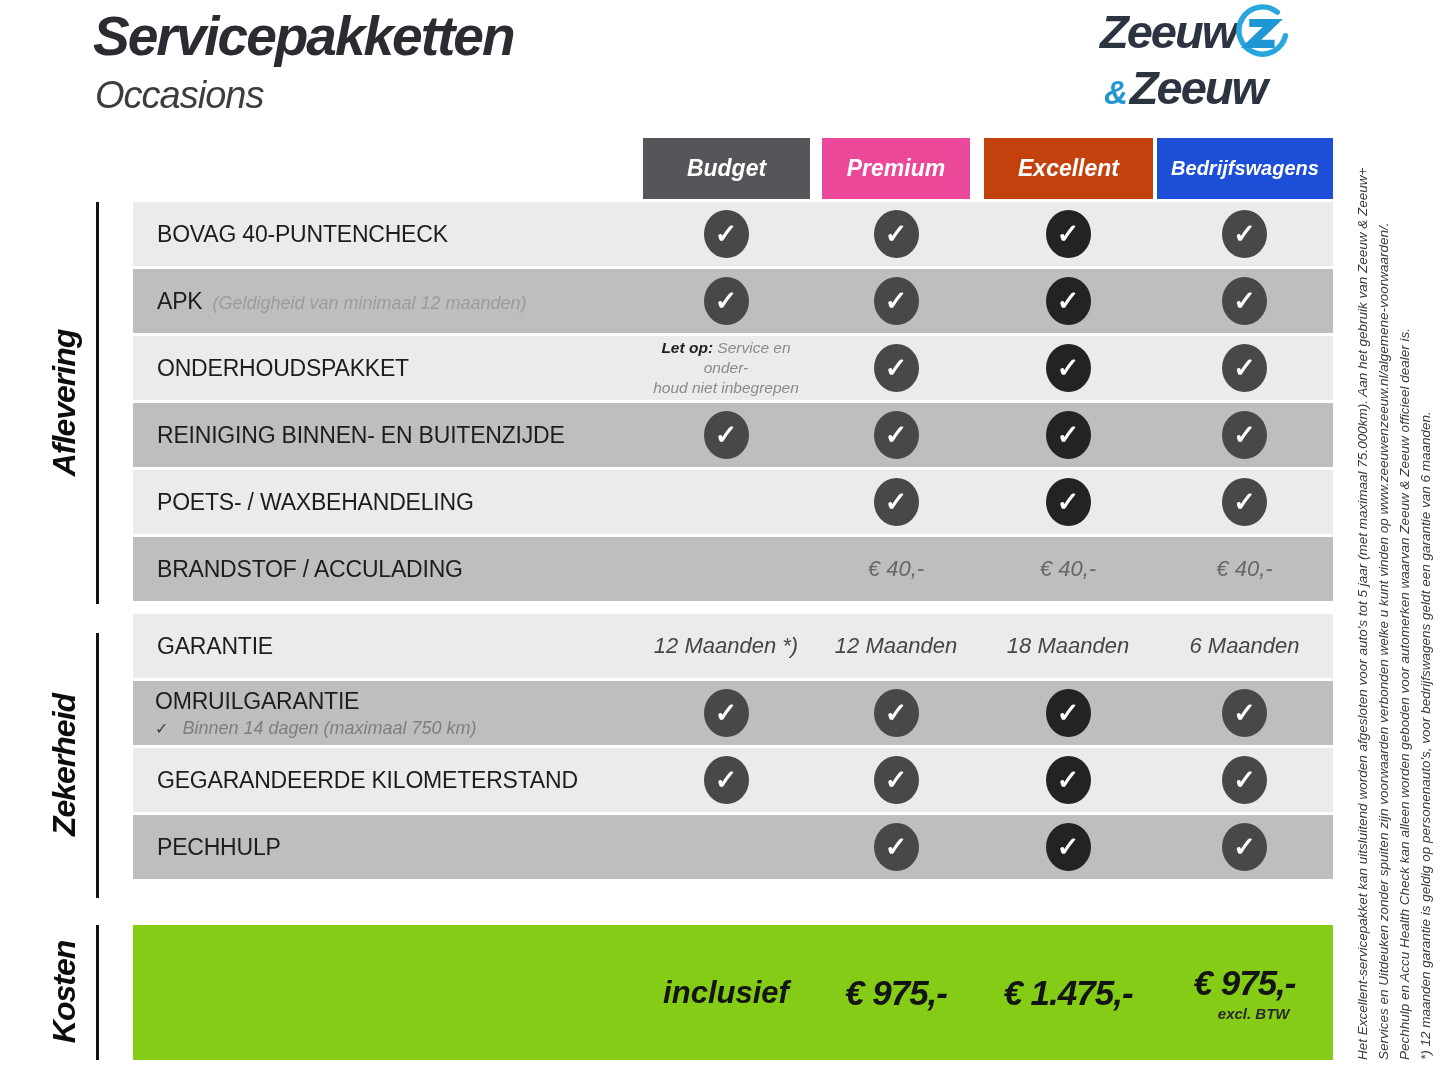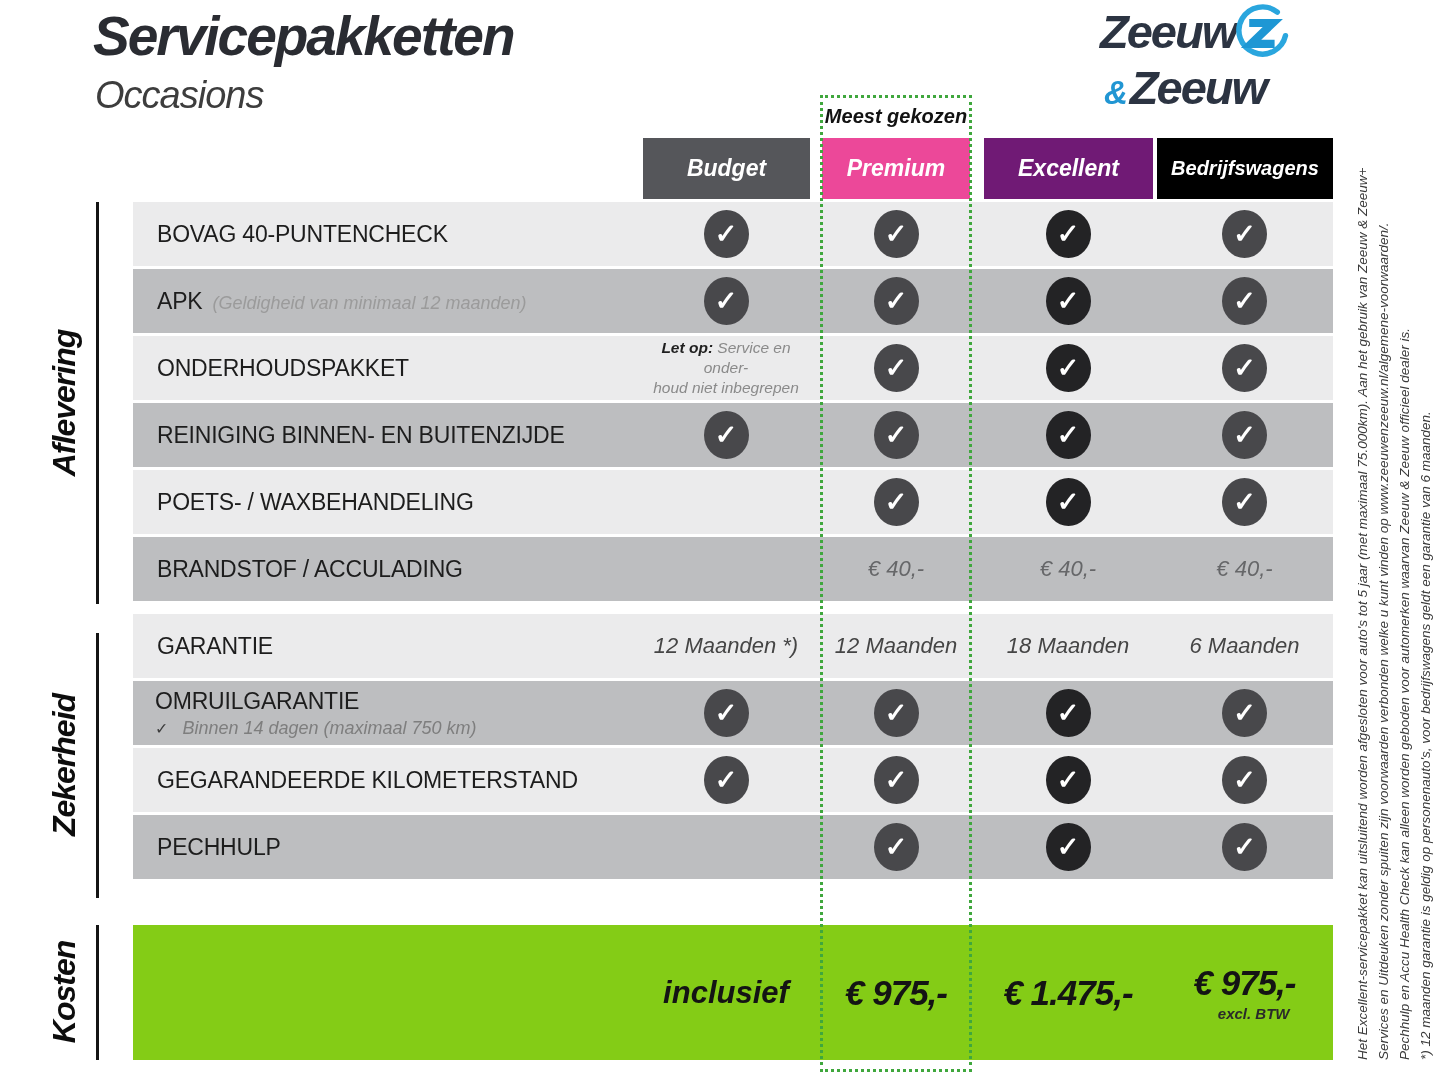--- a/index.html
+++ b/index.html
@@ -17,22 +17,22 @@
   .logo-word{font-size:47px;font-weight:bold;font-style:italic;letter-spacing:-2px;line-height:1;}
   .logo-z{margin-left:-4px;margin-top:-4px;}
   .logo-row2{display:flex;align-items:baseline;margin-top:-2px;margin-left:4px;}
   .logo-amp{color:#2196d3;font-size:33px;font-weight:bold;font-style:italic;margin-right:2px;}
 
   
   .hdr{position:absolute;top:138px;height:61px;display:flex;align-items:center;justify-content:center;
        color:#fff;font-style:italic;font-weight:bold;font-size:23px;}
   .hdr-budget{left:643px;width:167px;background:#55565a;}
   .hdr-premium{left:822px;width:148px;background:#ec4899;}
-  .hdr-excellent{left:984px;width:169px;background:#701a75;}
-  .hdr-bedrijfswagens{left:1157px;width:176px;background:#000000;font-size:20px;}
+  .hdr-excellent{left:984px;width:169px;background:#c2410c;}
+  .hdr-bedrijfswagens{left:1157px;width:176px;background:#1d4ed8;font-size:20px;}
 
   
   .section{position:absolute;left:133px;width:1200px;}
   .sec-aflevering{top:202px;}
   .sec-zekerheid{top:614px;}
   .row{display:grid;grid-template-columns:507px 172px 168px 176px 177px;height:64px;margin-bottom:3px;
        align-items:center;}
   .row.light{background:#ebebec;}
   .row.gray{background:#bdbec0;}
   .lab{padding-left:24px;font-size:23px;color:#1d1d1d;letter-spacing:-0.2px;}
@@ -303,23 +303,20 @@
   <div class="sec-label sl-aflevering">
       <span>Aflevering</span>
     </div>
   <div class="sec-label sl-zekerheid">
       <span>Zekerheid</span>
     </div>
   <div class="sec-label sl-kosten">
       <span>Kosten</span>
     </div>
 
-  <div class="chosen-box">
-    <div class="chosen-label">Meest gekozen</div>
-  </div>
 
   <div class="fineprint">
     <div>Het Excellent-servicepakket kan uitsluitend worden afgesloten voor auto's tot 5 jaar (met maximaal 75.000km). Aan het gebruik van Zeeuw &amp; Zeeuw+</div>
     <div>Services en Uitdeuken zonder spuiten zijn voorwaarden verbonden welke u kunt vinden op www.zeeuwenzeeuw.nl/algemene-voorwaarden/.</div>
     <div>Pechhulp en Accu Health Check kan alleen worden geboden voor automerken waarvan Zeeuw &amp; Zeeuw officieel dealer is.</div>
     <div>*) 12 maanden garantie is geldig op personenauto's, voor bedrijfswagens geldt een garantie van 6 maanden.</div>
   </div>
 
 </div>
 

